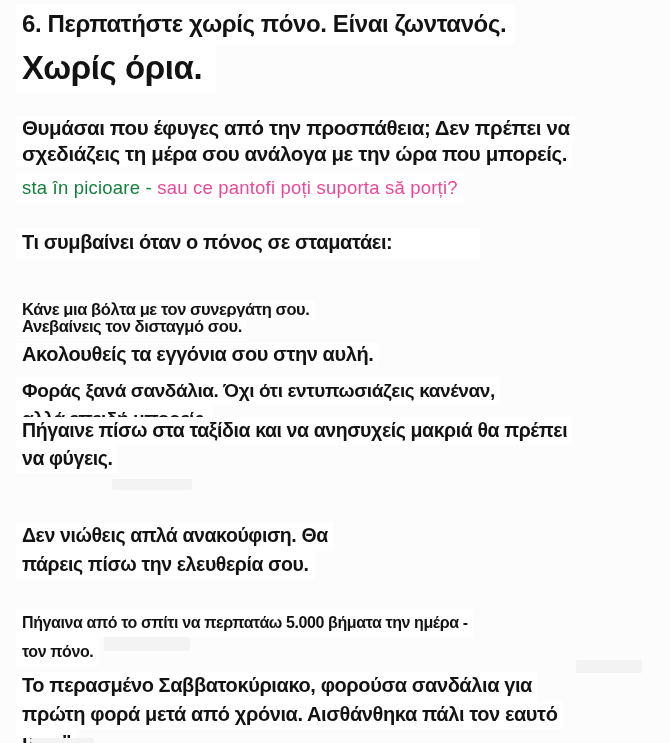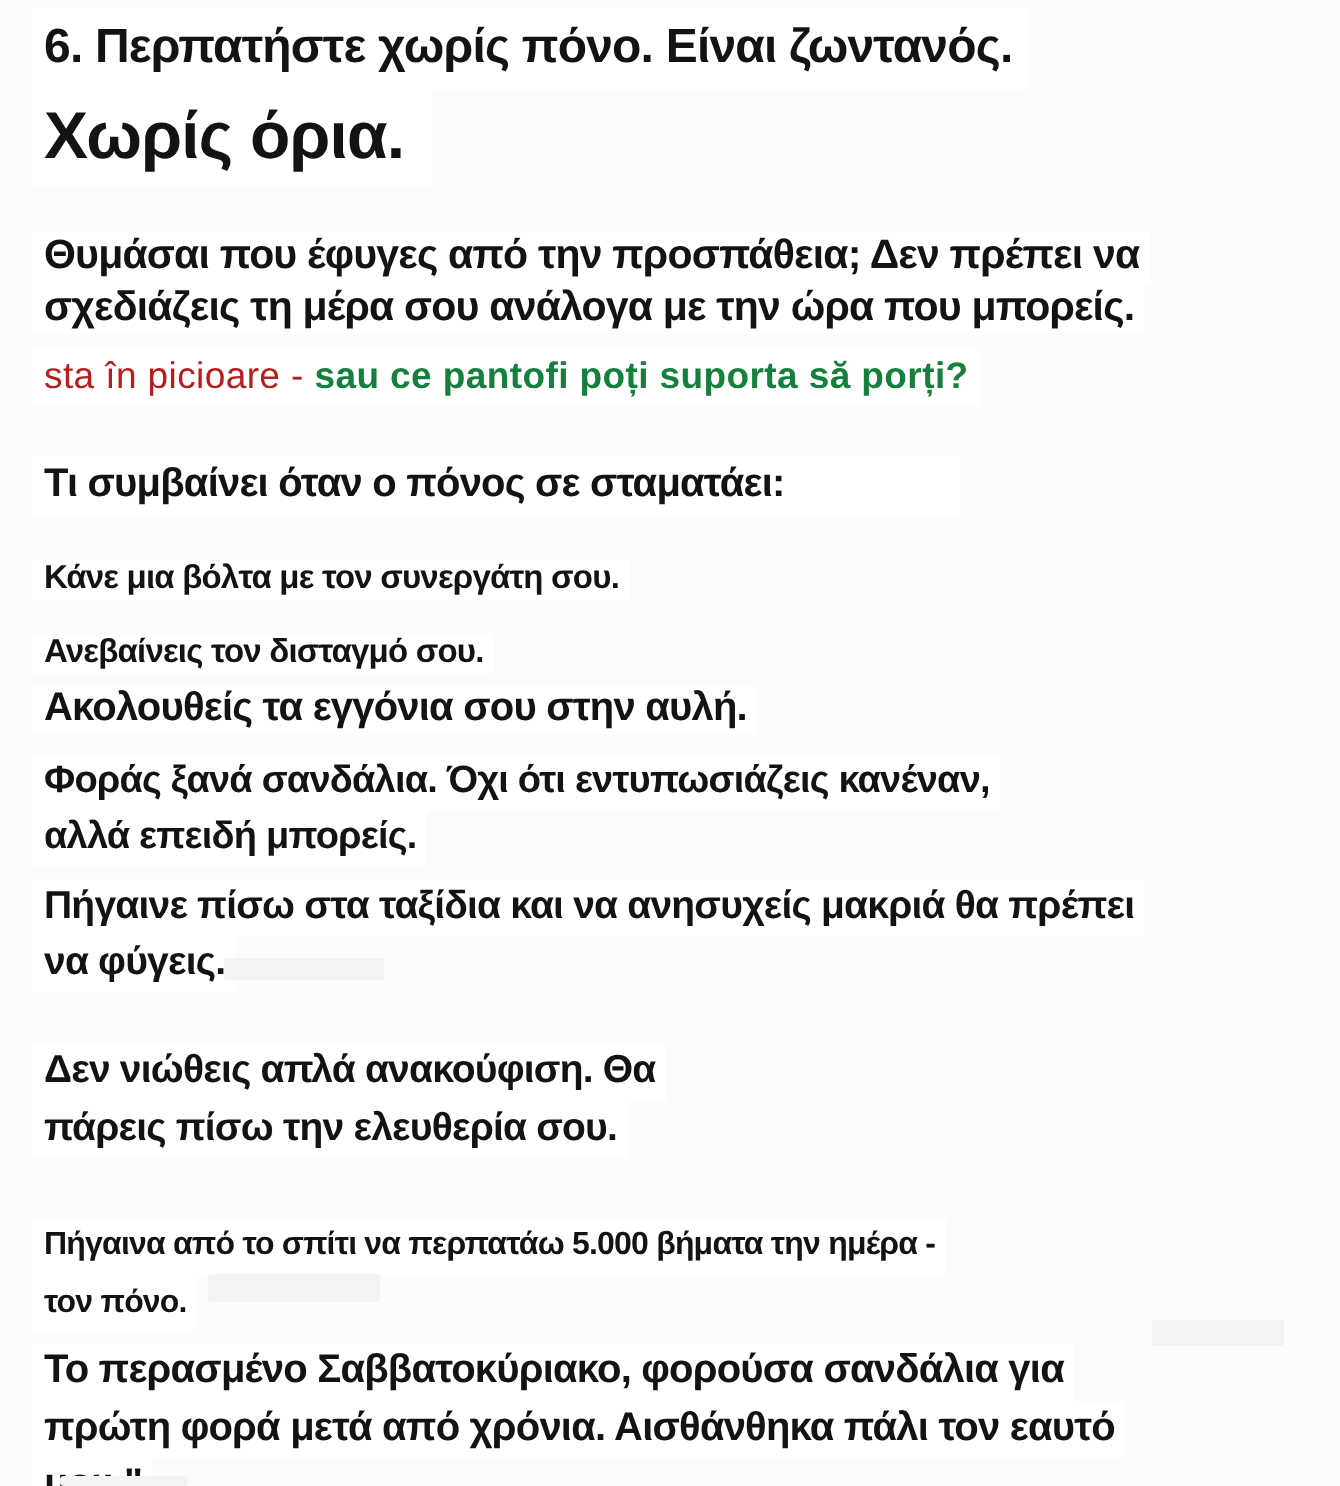--- a/index.html
+++ b/index.html
@@ -26,29 +26,29 @@
     font-weight: bold;
     letter-spacing: -0.4px;
   }
   .kicker { top: 4px; font-size: 24px; }
   .kicker .hl { padding: 6px 8px 7px 6px; }
   .title { top: 45px; font-size: 33px; }
   .title .hl { padding: 4px 14px 6px 6px; }
   .intro { top: 116px; font-size: 20.5px; line-height: 24.5px; }
   .romanian { top: 174px; font-size: 18.5px; letter-spacing: 0.2px; }
   .romanian .hl { padding: 3px 6px 4px 6px; }
-  .romanian .muted { font-weight: normal; color: #b91c1c; }
-  .romanian .strong { font-weight: bold; color: #15803d; }
+  .romanian .muted { font-weight: normal; color: #15803d; }
+  .romanian .strong { font-weight: normal; color: #ec4899; }
   .section { top: 228px; font-size: 20px; }
   .section .hl { width: 458px; padding: 3px 0 4px 6px; }
-  .item-1 { top: 280px; font-size: 16.5px; }
+  .item-1 { top: 300px; font-size: 16.5px; }
   .item-2 { top: 317px; font-size: 16.5px; text-decoration: underline; }
   .item-3 { top: 343px; font-size: 20px; }
   .item-4 { top: 377px; font-size: 19px; line-height: 27px; }
-  .item-5 { top: 440px; font-size: 19.5px; line-height: 27px; }
+  .item-5 { top: 417px; font-size: 19.5px; line-height: 27px; }
   .closing { top: 522px; font-size: 19.5px; line-height: 27.5px; }
   .testimonial-intro { top: 609px; font-size: 16px; line-height: 27.5px; }
   .testimonial-quote { top: 672px; font-size: 20px; line-height: 27.5px; }
   .line .hl { padding: 0 5px 1px 6px; }
   .ghost {
     position: absolute;
     background: #f3f3f3;
     border-radius: 2px;
   }
   .ghost-1 { left: 104px; top: 637px; width: 86px; height: 14px; }

